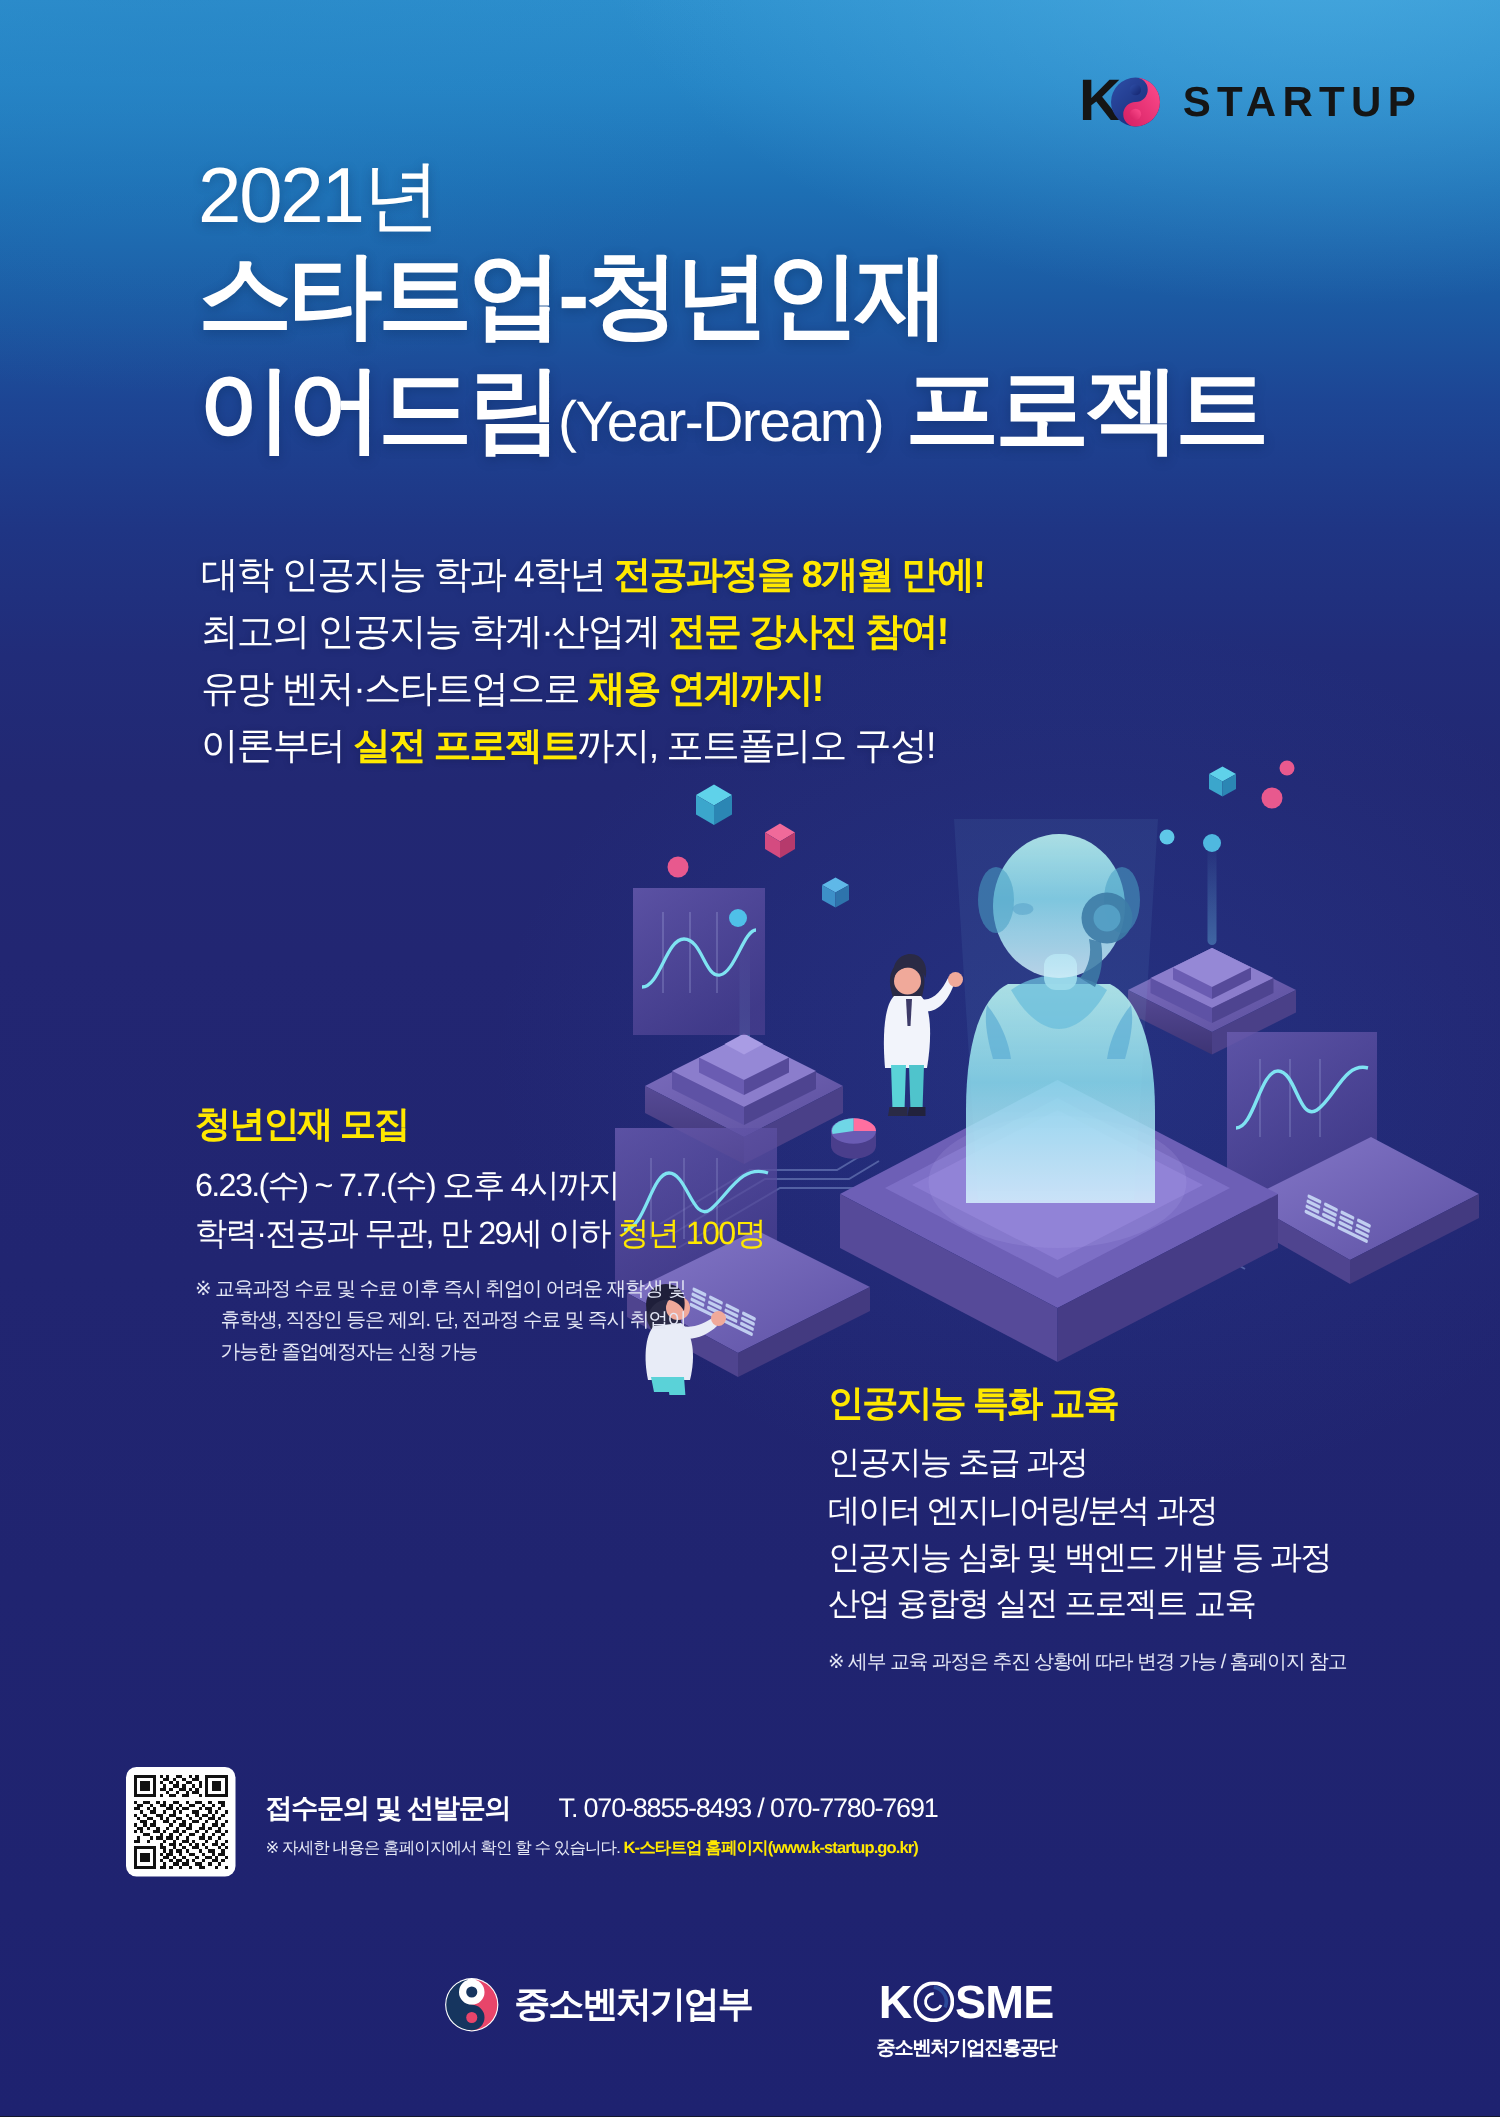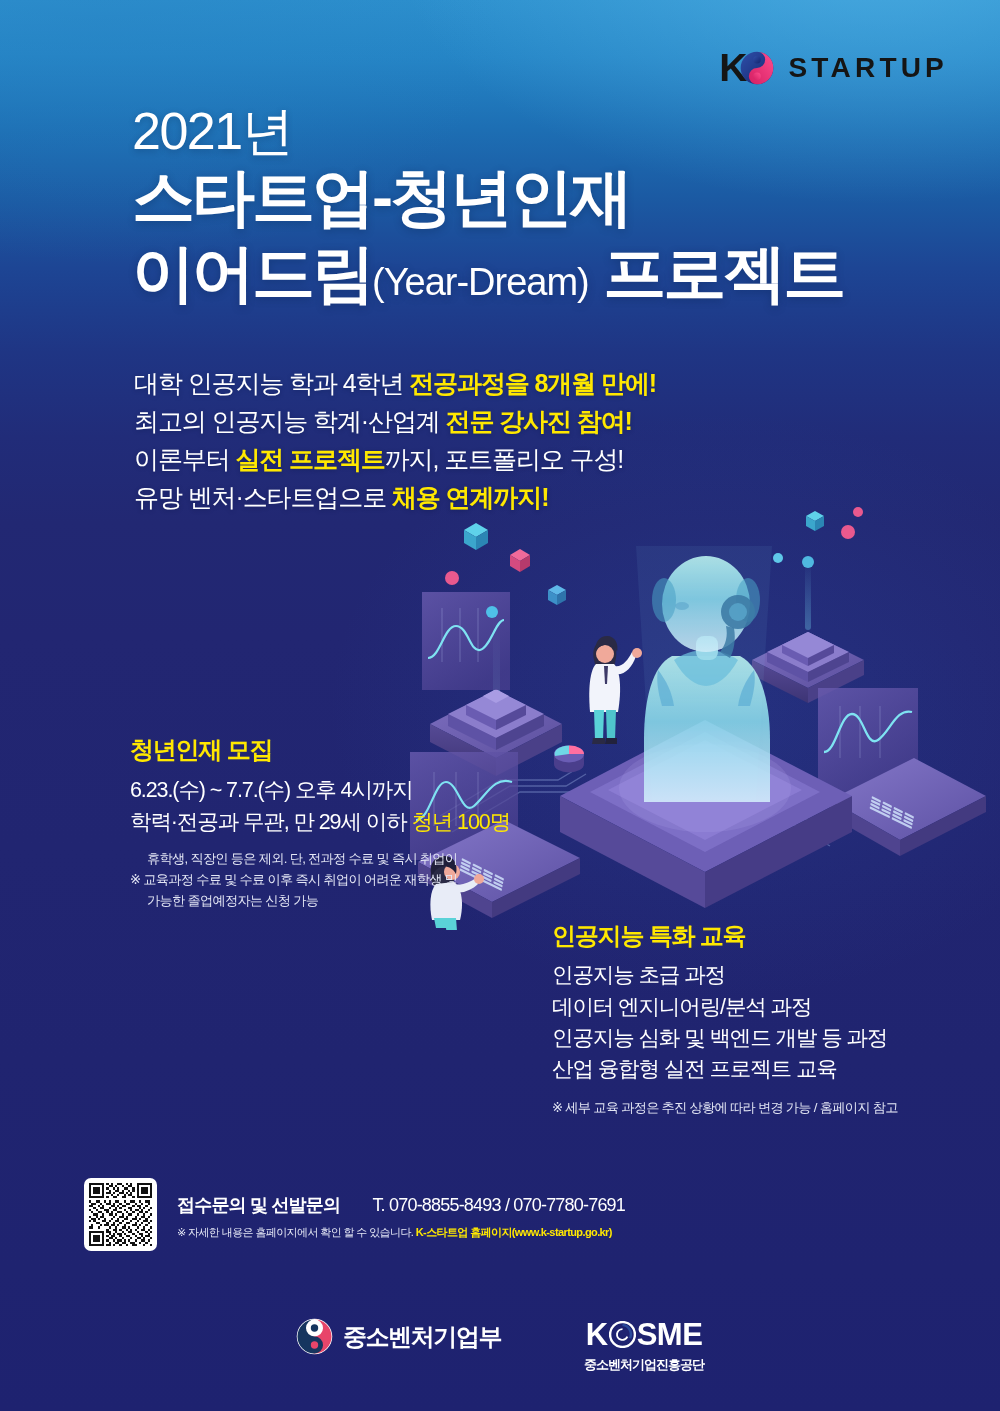--- a/index.html
+++ b/index.html
@@ -170,22 +170,22 @@
 
   <div class="title-wrap">
     <div class="t-year">2021년</div>
     <div class="t-main1">스타트업-청년인재</div>
     <div class="t-main2"><span>이어드림</span><span class="t-en">(Year-Dream)</span><span> 프로젝트</span></div>
   </div>
 
   <div class="lead">
     <div class="lead-line"><span>대학 인공지능 학과 4학년 </span><span class="hl">전공과정을 8개월 만에!</span><span></span></div>
     <div class="lead-line"><span>최고의 인공지능 학계·산업계 </span><span class="hl">전문 강사진 참여!</span><span></span></div>
+    <div class="lead-line"><span>유망 벤처·스타트업으로 </span><span class="hl">채용 연계까지!</span><span></span></div>
     <div class="lead-line"><span>이론부터 </span><span class="hl">실전 프로젝트</span><span>까지, 포트폴리오 구성!</span></div>
-    <div class="lead-line"><span>유망 벤처·스타트업으로 </span><span class="hl">채용 연계까지!</span><span></span></div>
   </div>
 
   <svg class="illo" viewBox="0 0 600 430">
     <defs>
       <linearGradient id="holo" x1="0.5" y1="0" x2="0.5" y2="1">
         <stop offset="0" stop-color="#b9f1ef" stop-opacity="0.95"></stop>
         <stop offset="0.45" stop-color="#8fe2f0" stop-opacity="0.88"></stop>
         <stop offset="1" stop-color="#d9f7ff" stop-opacity="0.85"></stop>
       </linearGradient>
       <linearGradient id="beam" x1="0.5" y1="0" x2="0.5" y2="1">
@@ -413,22 +413,22 @@
       <circle cx="458" cy="12" r="5" fill="#e8598e"></circle>
       <circle cx="378" cy="58" r="5" fill="#5fc8e8"></circle>
     </g>
   </svg>
 
   <div class="block blk-recruit">
     <div class="b-head">청년인재 모집</div>
     <div class="b-line">6.23.(수) ~ 7.7.(수) 오후 4시까지</div>
     <div class="b-line"><span>학력·전공과 무관, 만 29세 이하 </span><span class="hl">청년 100명</span></div>
     <div class="b-notes">
+      <div class="b-note">※ 교육과정 수료 및 수료 이후 즉시 취업이 어려운 재학생 및</div>
       <div class="b-note indent">휴학생, 직장인 등은 제외. 단, 전과정 수료 및 즉시 취업이</div>
-      <div class="b-note">※ 교육과정 수료 및 수료 이후 즉시 취업이 어려운 재학생 및</div>
       <div class="b-note indent">가능한 졸업예정자는 신청 가능</div>
     </div>
   </div>
 
 
   <div class="block blk-ai">
     <div class="b-head">인공지능 특화 교육</div>
     <div class="b-line">인공지능 초급 과정</div>
     <div class="b-line">데이터 엔지니어링/분석 과정</div>
     <div class="b-line">인공지능 심화 및 백엔드 개발 등 과정</div>

